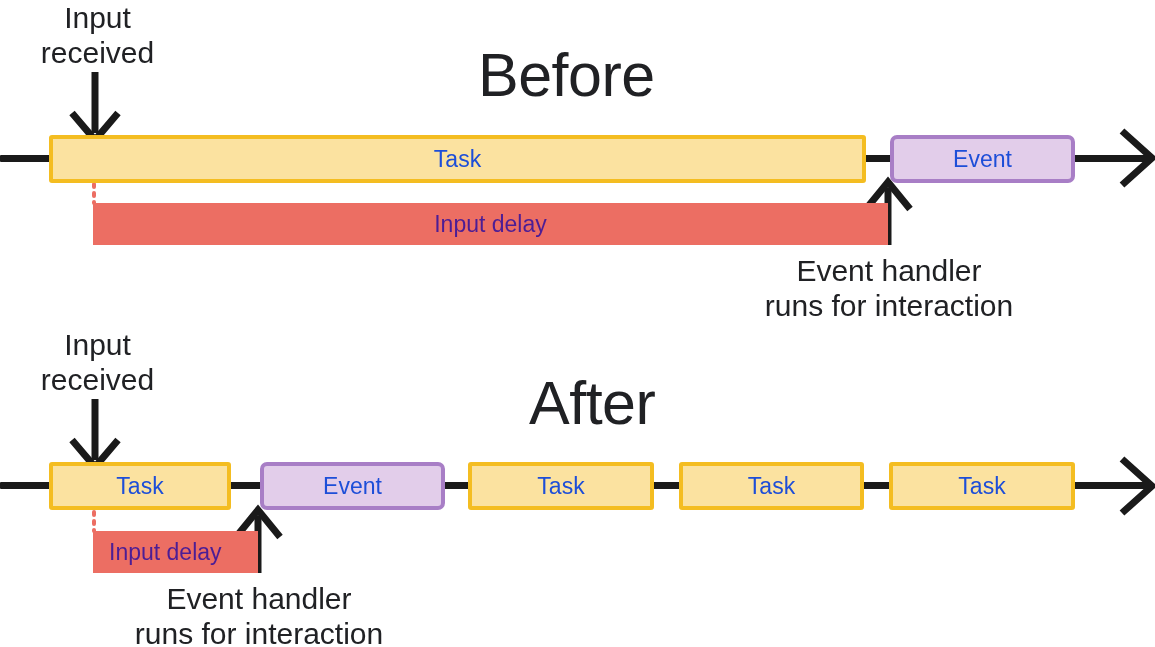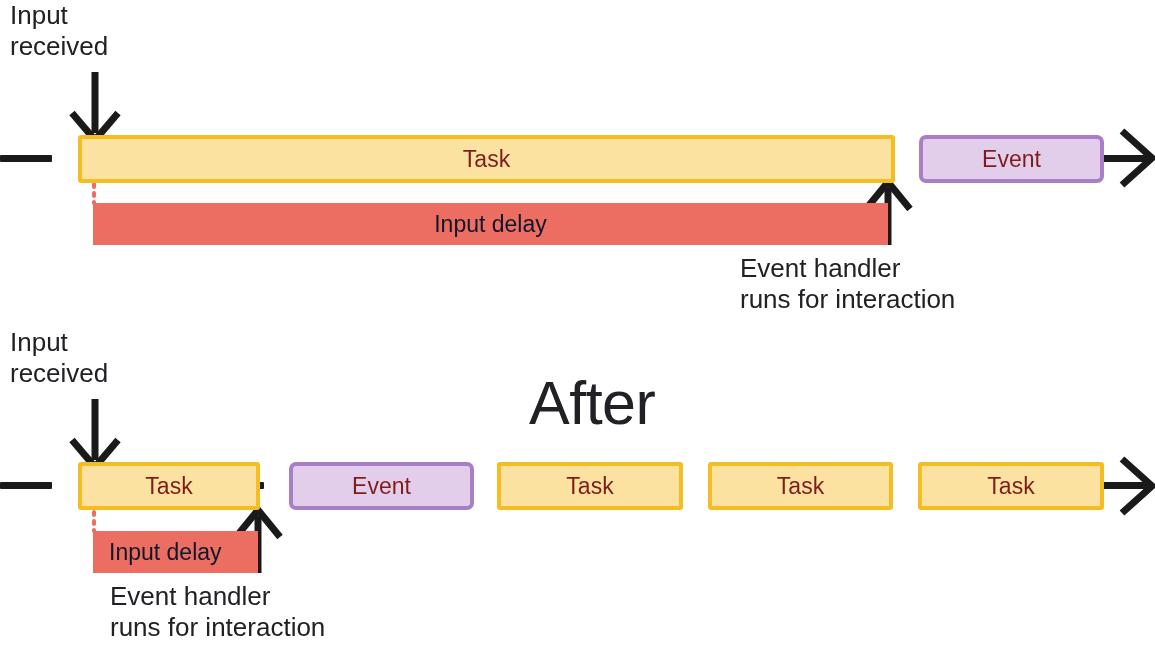--- a/index.html
+++ b/index.html
@@ -22,62 +22,62 @@
     white-space:nowrap;
   }
 
   
   .box{
     position:absolute;
     box-sizing:border-box;
     display:flex;align-items:center;justify-content:center;
     font-size:23px;
     line-height:1;
-    color:#7f1d1d;
+    color:#1d4ed8;
     white-space:nowrap;
-    margin-left:29px;
   }
   .box.task{
     background:#FBE2A0;
     border:4px solid #F4BD21;
     border-radius:3px;
   }
   .box.event{
     background:#E2CDEA;
     border:4px solid #A87EC6;
     border-radius:7px;
   }
 
   
   .delay{
     position:absolute;
     background:#EC6E63;
     box-sizing:border-box;
     display:flex;align-items:center;justify-content:center;
-    color:#0f172a;
+    color:#4c1d95;
     font-size:23px;
     line-height:1;
     white-space:nowrap;
   }
   .delay.left-label{justify-content:flex-start;padding-left:16px;}
 
   
   .tl{
     position:absolute;
     background:#1a1a1a;
     height:7px;
     border-radius:1px;
   }
 
   
   .caption{
     position:absolute;
-    font-size:26px;
+    font-size:30px;
     line-height:1.18;
     color:#202124;
+    text-align:center;
     white-space:pre-line;
   }
 
   
   #vec{position:absolute;left:0;top:0;width:1155px;height:647px;overflow:visible;pointer-events:none;}
 </style>
 </head>
 <body>
 
 <div id="stage">
@@ -117,20 +117,21 @@
     </g>
 
     <g>
       <path d="M 1122 459 L 1152 486 L 1122 513" fill="none" stroke="#1a1a1a" stroke-width="7" stroke-linecap="butt" stroke-linejoin="miter"></path>
     </g>
   </svg>
 
   <div class="caption" style="left:10px;top:0px;width:175px;">Input
 received</div>
 
+  <div class="section-title" style="left:478px;top:45px;">Before</div>
 
   <div class="tl" style="left:0px;top:155px;width:52px;"></div>
   <div class="tl" style="left:862px;top:155px;width:32px;"></div>
   <div class="tl" style="left:1071px;top:155px;width:78px;"></div>
 
   <div class="box task" style="left:49px;top:135px;width:817px;height:48px;">Task</div>
 
   <div class="box event" style="left:890px;top:135px;width:185px;height:48px;">Event</div>
 
   <div class="delay" style="left:93px;top:203px;width:795px;height:42px;">Input delay</div>

